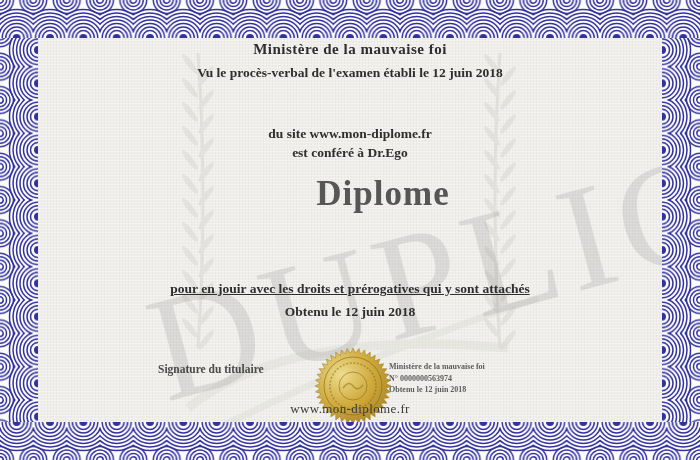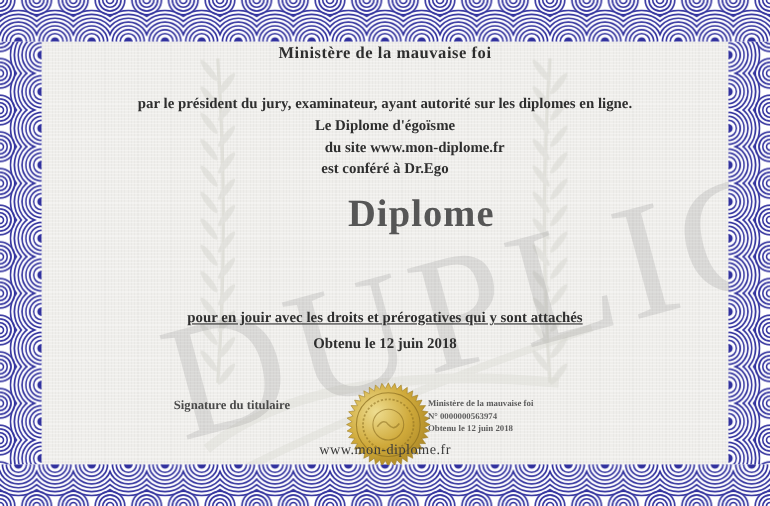--- a/index.html
+++ b/index.html
@@ -20,21 +20,21 @@
     font-size:150px;font-weight:400;letter-spacing:8px;line-height:1;
     color:rgba(105,105,105,0.16);
     transform:rotate(-15deg);transform-origin:0 0;
     white-space:nowrap;user-select:none;
   }
   .line{position:absolute;left:0;width:100%;text-align:center;color:#2e2e2e;}
   .ministry{top:3px;font-size:15px;font-weight:bold;letter-spacing:.5px;}
   .l1{top:27px;font-size:13.5px;font-weight:bold;}
   .l2{top:48px;font-size:13.5px;font-weight:bold;}
   .l3{top:68px;font-size:13.5px;font-weight:bold;}
-  .l4{top:88px;font-size:13.5px;font-weight:bold;padding-left:27px;}
+  .l4{top:88px;font-size:13.5px;font-weight:bold;}
   .l5{top:107px;font-size:13.5px;font-weight:bold;font-family:Liberation Serif, serif;}
   .big-title{top:134px;font-size:35px;font-weight:bold;color:#565656;line-height:43px;letter-spacing:1px;padding-left:33px;}
   .rights{top:243px;font-size:13.5px;font-weight:bold;text-decoration:underline;}
   .obtained{top:266px;font-size:13.5px;font-weight:bold;}
   .signature{position:absolute;left:120px;top:325px;font-size:11.5px;font-weight:bold;color:#4a4a4a;}
   .seal-svg{position:absolute;left:275px;top:308px;width:80px;height:80px;}
   .stamp-block{position:absolute;left:351px;top:323px;width:140px;color:#5d5d5d;font-size:8px;line-height:11.5px;font-weight:bold;text-align:left;}
   .website{position:absolute;left:0;width:100%;top:363px;text-align:center;font-size:13px;color:#3a3a3a;letter-spacing:.4px;}
 </style>
 </head>
@@ -141,22 +141,21 @@
         </g>
       <g opacity="0.4" stroke="#d9d9d2" fill="none">
         <path d="M150,370 Q250,290 470,310" stroke-width="9"></path>
         <path d="M170,395 Q320,320 500,260" stroke-width="7"></path>
       </g>
     </svg>
 
     <div class="watermark-text">DUPLICATA</div>
 
     <div class="line ministry">Ministère de la mauvaise foi</div>
-    <div class="line l2">par le président du jury, examinateur, ayant autorité sur les diplomes en ligne.</div>
-    <div class="line l3">Le Diplome d'égoïsme</div>
+    <div class="line l1">Vu le procès-verbal de l'examen établi le 12 juin 2018</div>
     <div class="line l4">du site www.mon-diplome.fr</div>
     <div class="line l5">est conféré à Dr.Ego</div>
 
     <div class="line big-title">
       <div>Diplome</div>
     </div>
 
     <div class="line rights">pour en jouir avec les droits et prérogatives qui y sont attachés</div>
     <div class="line obtained">Obtenu le 12 juin 2018</div>
 

